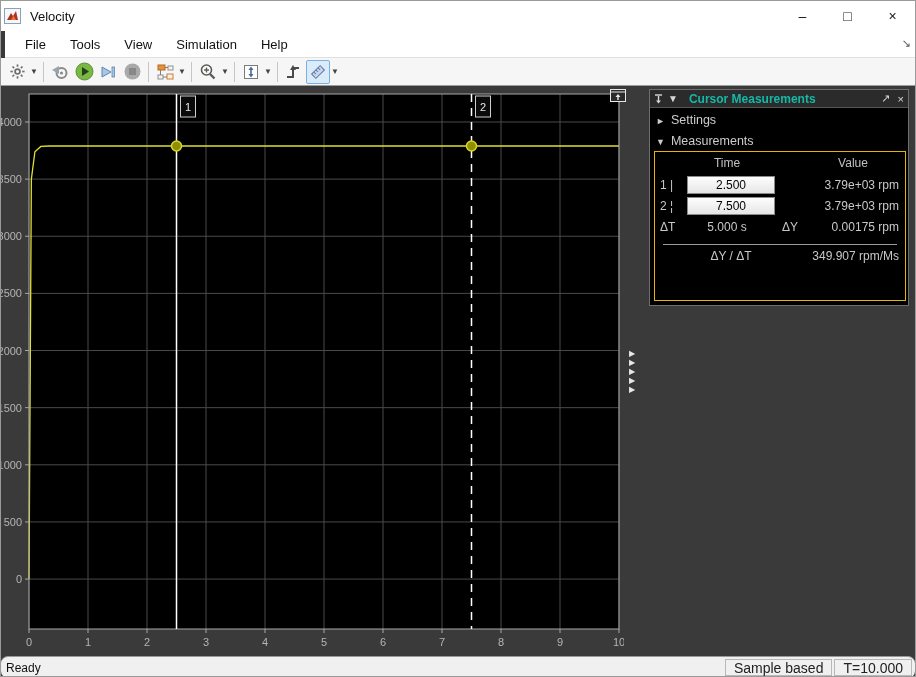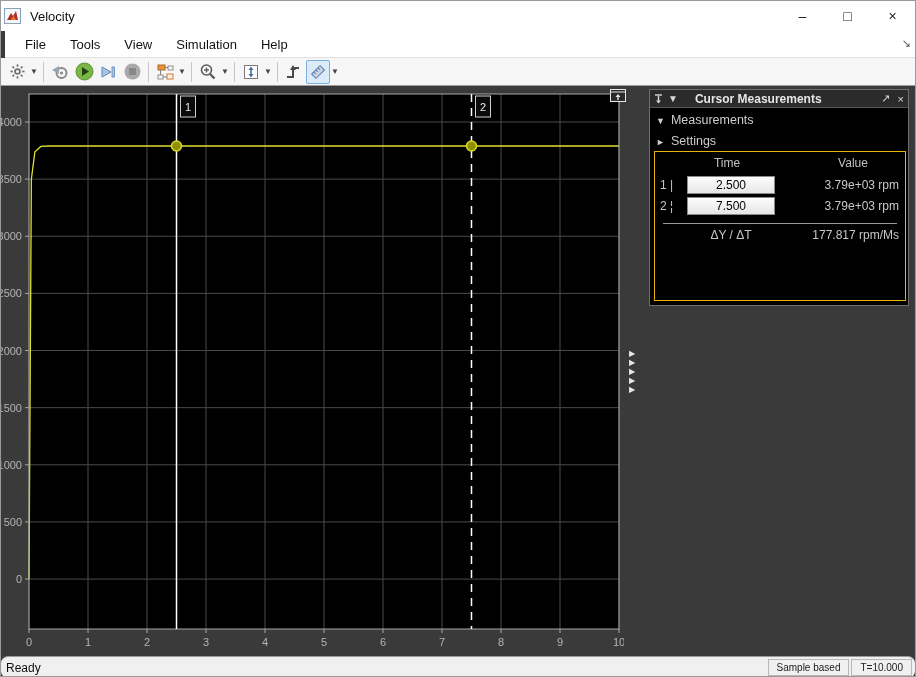--- a/index.html
+++ b/index.html
@@ -36,21 +36,21 @@
   .restore-icon { position:absolute; left:609px; top:3px; }
   .splitter-arrows { position:absolute; left:628px; top:263px; display:flex; flex-direction:column; line-height:9px; }
   .splitter-arrows span { color:#e8e8e8; font-size:8px; }
 
   
   .panel { position:absolute; left:648px; top:3px; width:260px; height:217px; background:#000;
            border:1px solid #6e6e6e; }
   .panel-header { height:18px; background:#2b2b2b; border-bottom:1px solid #555; display:flex;
                   align-items:center; padding:0 4px; }
   .panel-header .ph-icon { color:#d8d8d8; font-size:10px; margin-right:5px; }
-  .panel-title { color:#e5e5e5; font-size:12px; font-weight:bold; flex:1; margin-left:12px; }
+  .panel-title { color:#14b8a6; font-size:12px; font-weight:bold; flex:1; margin-left:6px; }
   .ph-right { color:#d8d8d8; font-size:11px; margin-left:7px; }
   .section-row { color:#cccccc; font-size:12.5px; padding:5px 6px 2px 6px; }
   .section-row .tri { font-size:9px; margin-right:6px; color:#cccccc; }
   .meas-table { position:absolute; left:4px; top:61px; width:252px; height:150px;
                 border:1px solid #eab308; background:#000; color:#c8c8c8; font-size:12px; }
   .mrow { display:grid; grid-template-columns:26px 92px 34px 1fr; align-items:center; height:21px; padding-right:6px; }
   .mrow.header { height:22px; color:#c0c0c0; }
   .c-center { text-align:center; }
   .c-right { text-align:right; }
   .c-label { padding-left:5px; }
@@ -58,21 +58,21 @@
                        border:1px solid #8a8a8a; color:#000; font-size:12px; text-align:center;
                        font-family:"Liberation Sans", sans-serif; }
   .tdivider { border:none; border-top:1px solid #9a9a9a; margin:7px 8px 0 8px; }
   .span3 { grid-column:1 / span 3; text-align:center; }
 
   
   .statusbar { position:absolute; top:655px; left:0; width:100%; height:22px; background:#f0f0f0;
                border-top:1px solid #999; display:flex; align-items:center; justify-content:space-between;border-radius:7px; }
   .status-left { font-size:12px; color:#111; margin-left:5px; }
   .status-segs { display:flex; gap:2px; margin-right:3px; }
-  .status-seg { border:1px solid #b8b8b8; background:#f0f0f0; font-size:10px; color:#222;
+  .status-seg { border:1px solid #b8b8b8; background:#f0f0f0; font-size:14px; color:#222;
                 height:17px; display:flex; align-items:center; padding:0 8px; }
 </style>
 </head>
 <body>
 
 <div class="titlebar">
   <svg class="app-icon" viewBox="0 0 17 16">
     <rect x="0.5" y="0.5" width="16" height="15" fill="#f4f8fb" stroke="#8aa0b8"></rect>
     <polygon points="3,12 7,5 9,8 12,3 14,12" fill="#b03020"></polygon>
     <polygon points="7,12 9.5,7.5 12,12" fill="#e8763a"></polygon>
@@ -291,24 +291,24 @@
         <line x1="4.5" y1="2" x2="4.5" y2="7" stroke="#d8d8d8" stroke-width="1.4"></line>
         <polygon points="4.5,9.5 2,6.5 7,6.5" fill="#d8d8d8"></polygon>
       </svg>
       <span class="ph-icon">▼</span>
       <span class="panel-title">Cursor Measurements</span>
       <span class="ph-right">↗</span>
       <span class="ph-right">×</span>
     </div>
 
     <div class="section-row">
-      <span class="tri">▼</span><span>Measurements</span>
+      <span class="tri">►</span><span>Settings</span>
     </div>
     <div class="section-row">
-      <span class="tri">►</span><span>Settings</span>
+      <span class="tri">▼</span><span>Measurements</span>
     </div>
 
     <div class="meas-table">
       <div class="mrow header">
         <span></span>
         <span class="c-center">Time</span>
         <span></span>
         <span class="c-center">Value</span>
       </div>
       <div class="mrow">
@@ -316,24 +316,30 @@
         <input class="cursor-time-input" value="2.500" style="">
         <span></span>
         <span class="c-right">3.79e+03 rpm</span>
       </div>
       <div class="mrow">
         <span class="c-label">2 ¦</span>
         <input class="cursor-time-input" value="7.500" style="">
         <span></span>
         <span class="c-right">3.79e+03 rpm</span>
       </div>
+      <div class="mrow">
+        <span class="c-label">ΔT</span>
+        <span class="c-center">5.000 s</span>
+        <span class="c-center">ΔY</span>
+        <span class="c-right">0.00175 rpm</span>
+      </div>
       <hr class="tdivider">
       <div class="mrow">
         <span class="span3">ΔY / ΔT</span>
-        <span class="c-right">177.817 rpm/Ms</span>
+        <span class="c-right">349.907 rpm/Ms</span>
       </div>
     </div>
   </div>
 </div>
 
 <div class="statusbar">
   <span class="status-left">Ready</span>
   <div class="status-segs">
     <div class="status-seg">Sample based</div>
     <div class="status-seg">T=10.000</div>

